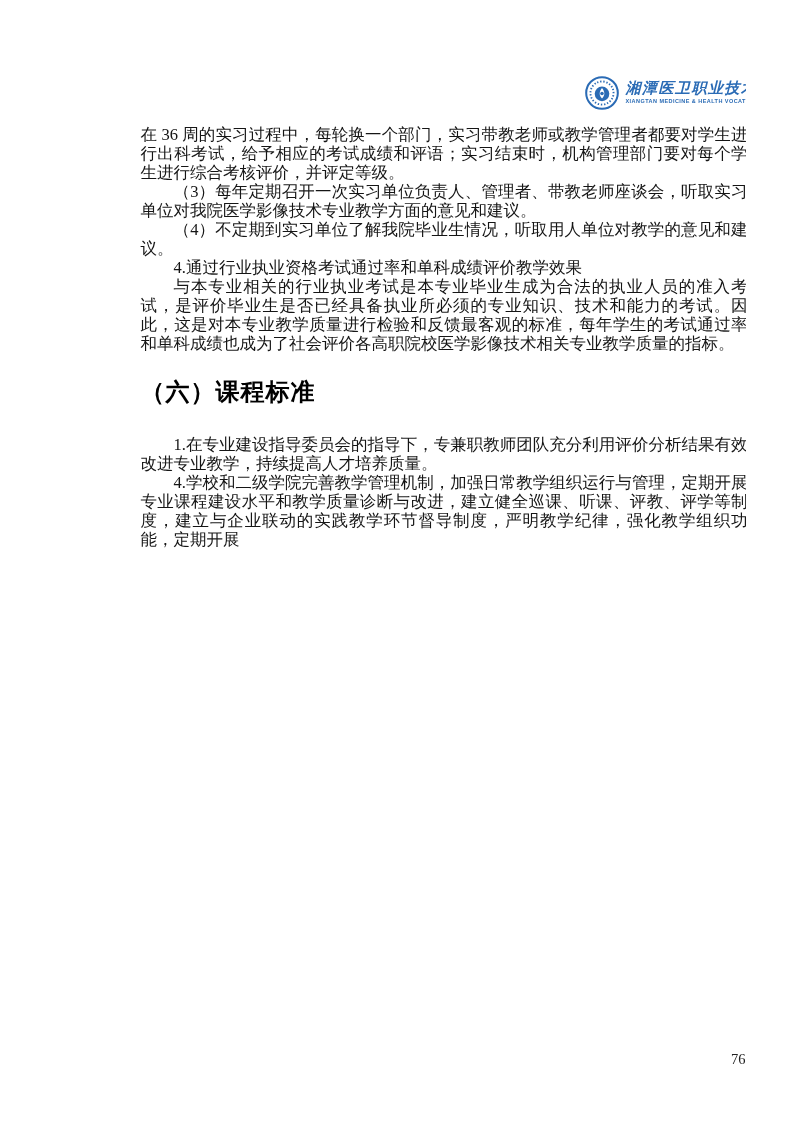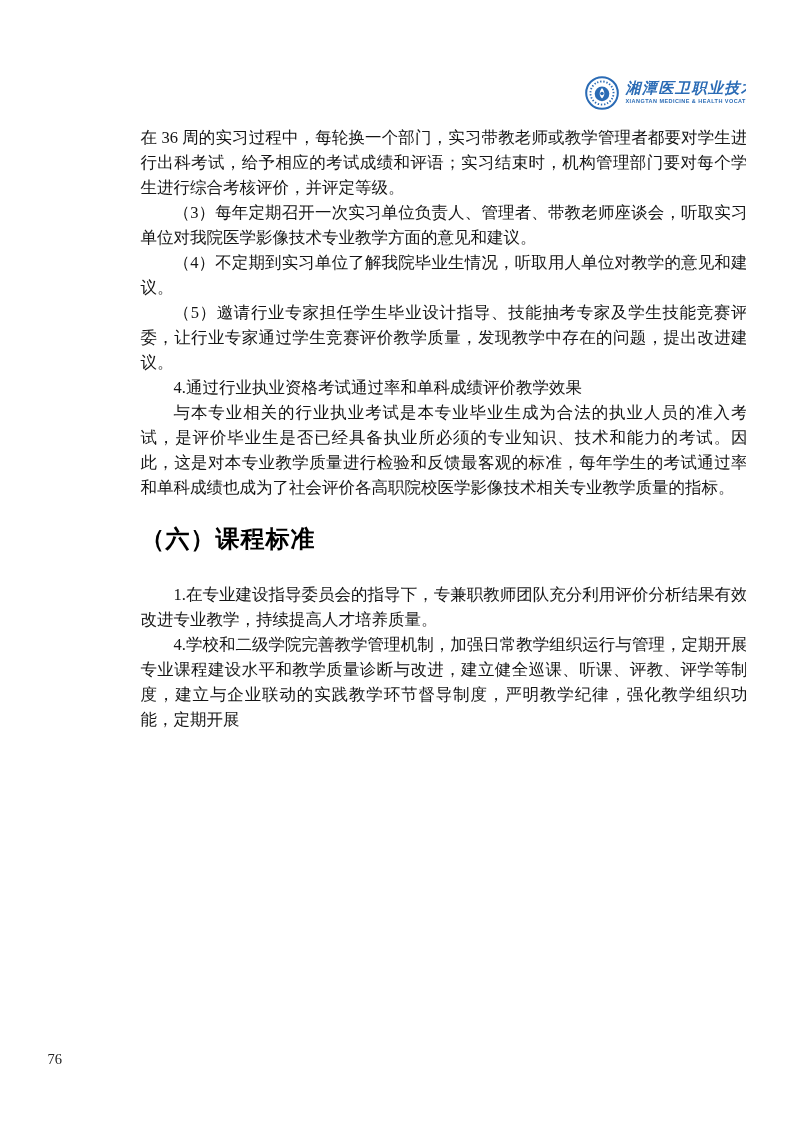--- a/index.html
+++ b/index.html
@@ -52,21 +52,21 @@
   
   .content {
     position: absolute;
     left: 93px;
     top: 109px;
     width: 607px;
   }
   .para {
     margin: 0;
     font-size: 16.5px;
-    line-height: 25px;
+    line-height: 19px;
     text-align: justify;
     text-indent: 2em;
     word-break: break-all;
   }
   .para.no-indent { text-indent: 0; }
 
   .heading {
     font-family: "Liberation Sans", "DejaVu Sans", sans-serif;
     font-size: 24px;
     font-weight: bold;
@@ -74,21 +74,21 @@
     margin: 23px 0 27px 0;
     color: #000;
   }
 
   
   .footer {
     position: absolute;
     left: 0;
     right: 0;
     top: 1034px;
-    text-align: left;
+    text-align: right;
   }
   .page-number {
     font-size: 14.5px;
     color: #222;
     font-family: "Liberation Serif", serif;
   }
 </style>
 </head>
 <body>
 
@@ -111,21 +111,20 @@
   <main class="content">
     <section>
 
         <p class="para no-indent">在 36 周的实习过程中，每轮换一个部门，实习带教老师或教学管理者都要对学生进行出科考试，给予相应的考试成绩和评语；实习结束时，机构管理部门要对每个学生进行综合考核评价，并评定等级。</p>
 
 
         <p class="para">（3）每年定期召开一次实习单位负责人、管理者、带教老师座谈会，听取实习单位对我院医学影像技术专业教学方面的意见和建议。</p>
 
         <p class="para">（4）不定期到实习单位了解我院毕业生情况，听取用人单位对教学的意见和建议。</p>
 
-        <p class="para">（5）邀请行业专家担任学生毕业设计指导、技能抽考专家及学生技能竞赛评委，让行业专家通过学生竞赛评价教学质量，发现教学中存在的问题，提出改进建议。</p>
 
         <p class="para">4.通过行业执业资格考试通过率和单科成绩评价教学效果</p>
 
         <p class="para">与本专业相关的行业执业考试是本专业毕业生成为合法的执业人员的准入考试，是评价毕业生是否已经具备执业所必须的专业知识、技术和能力的考试。因此，这是对本专业教学质量进行检验和反馈最客观的标准，每年学生的考试通过率和单科成绩也成为了社会评价各高职院校医学影像技术相关专业教学质量的指标。</p>
       </section>
 
     <h2 class="heading">（六）课程标准</h2>
 
     <section>
 

